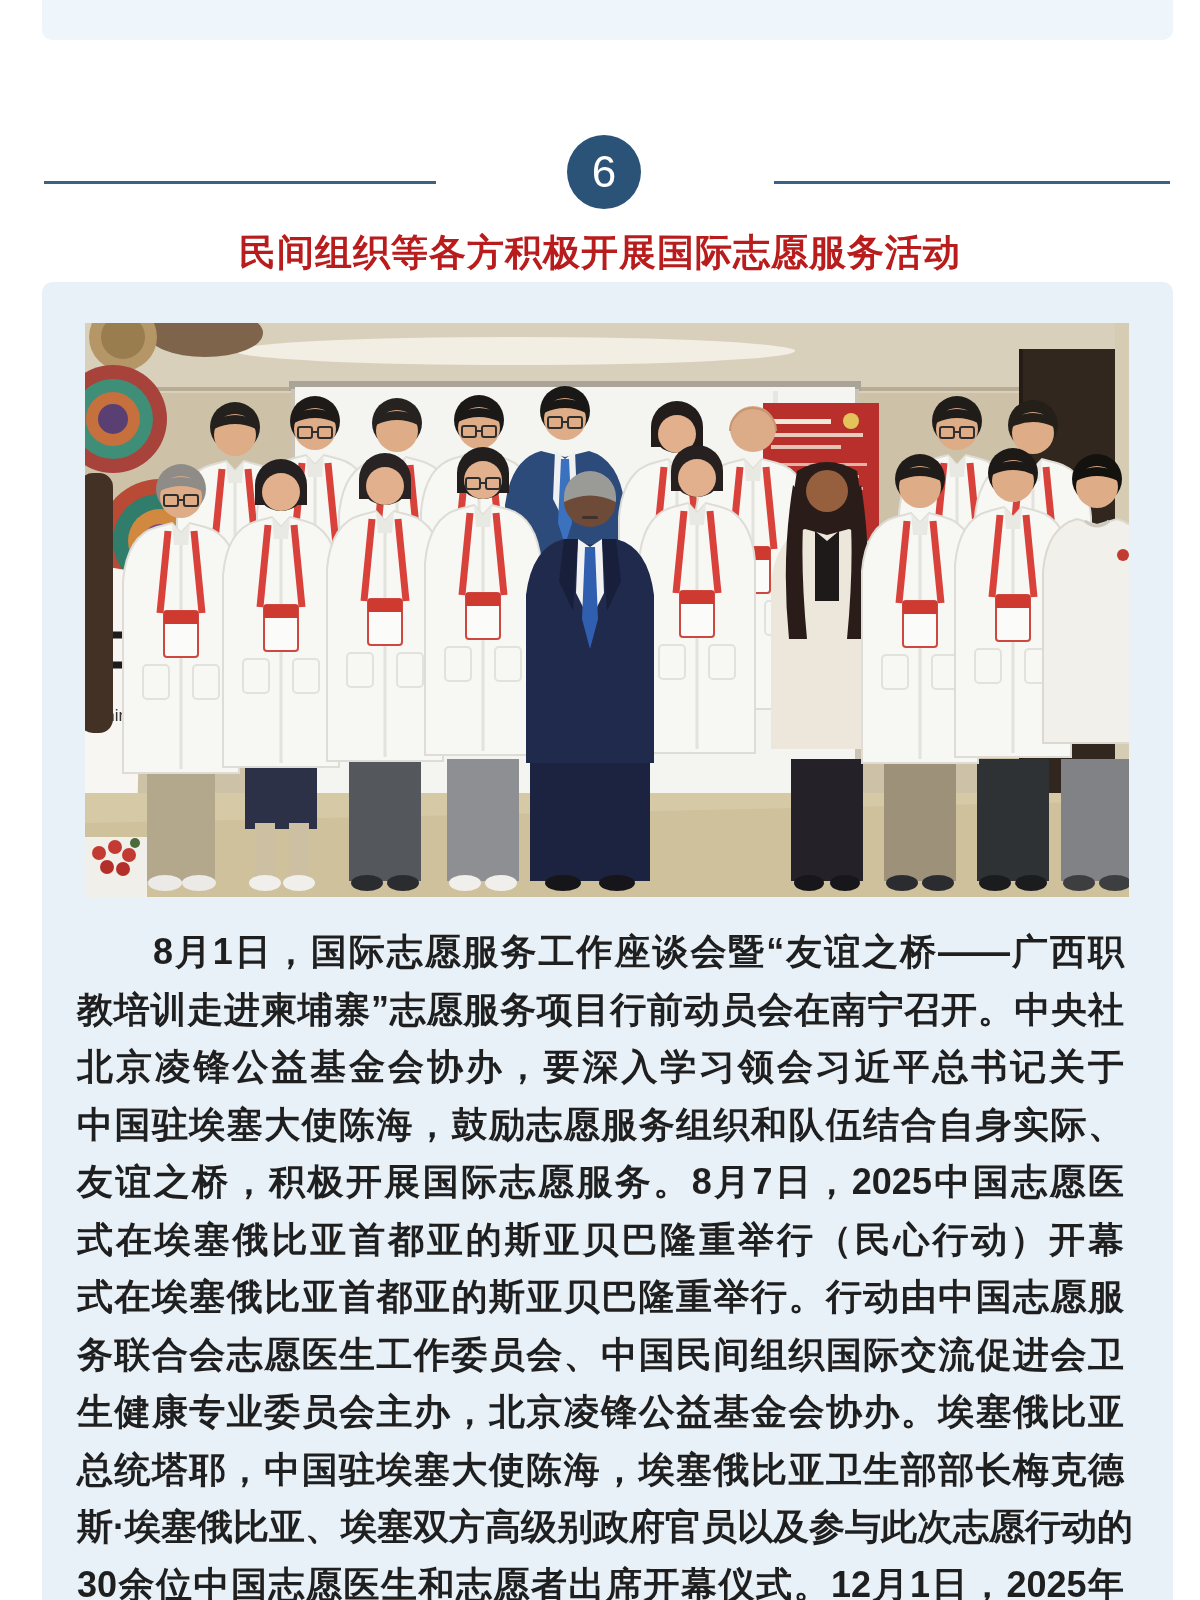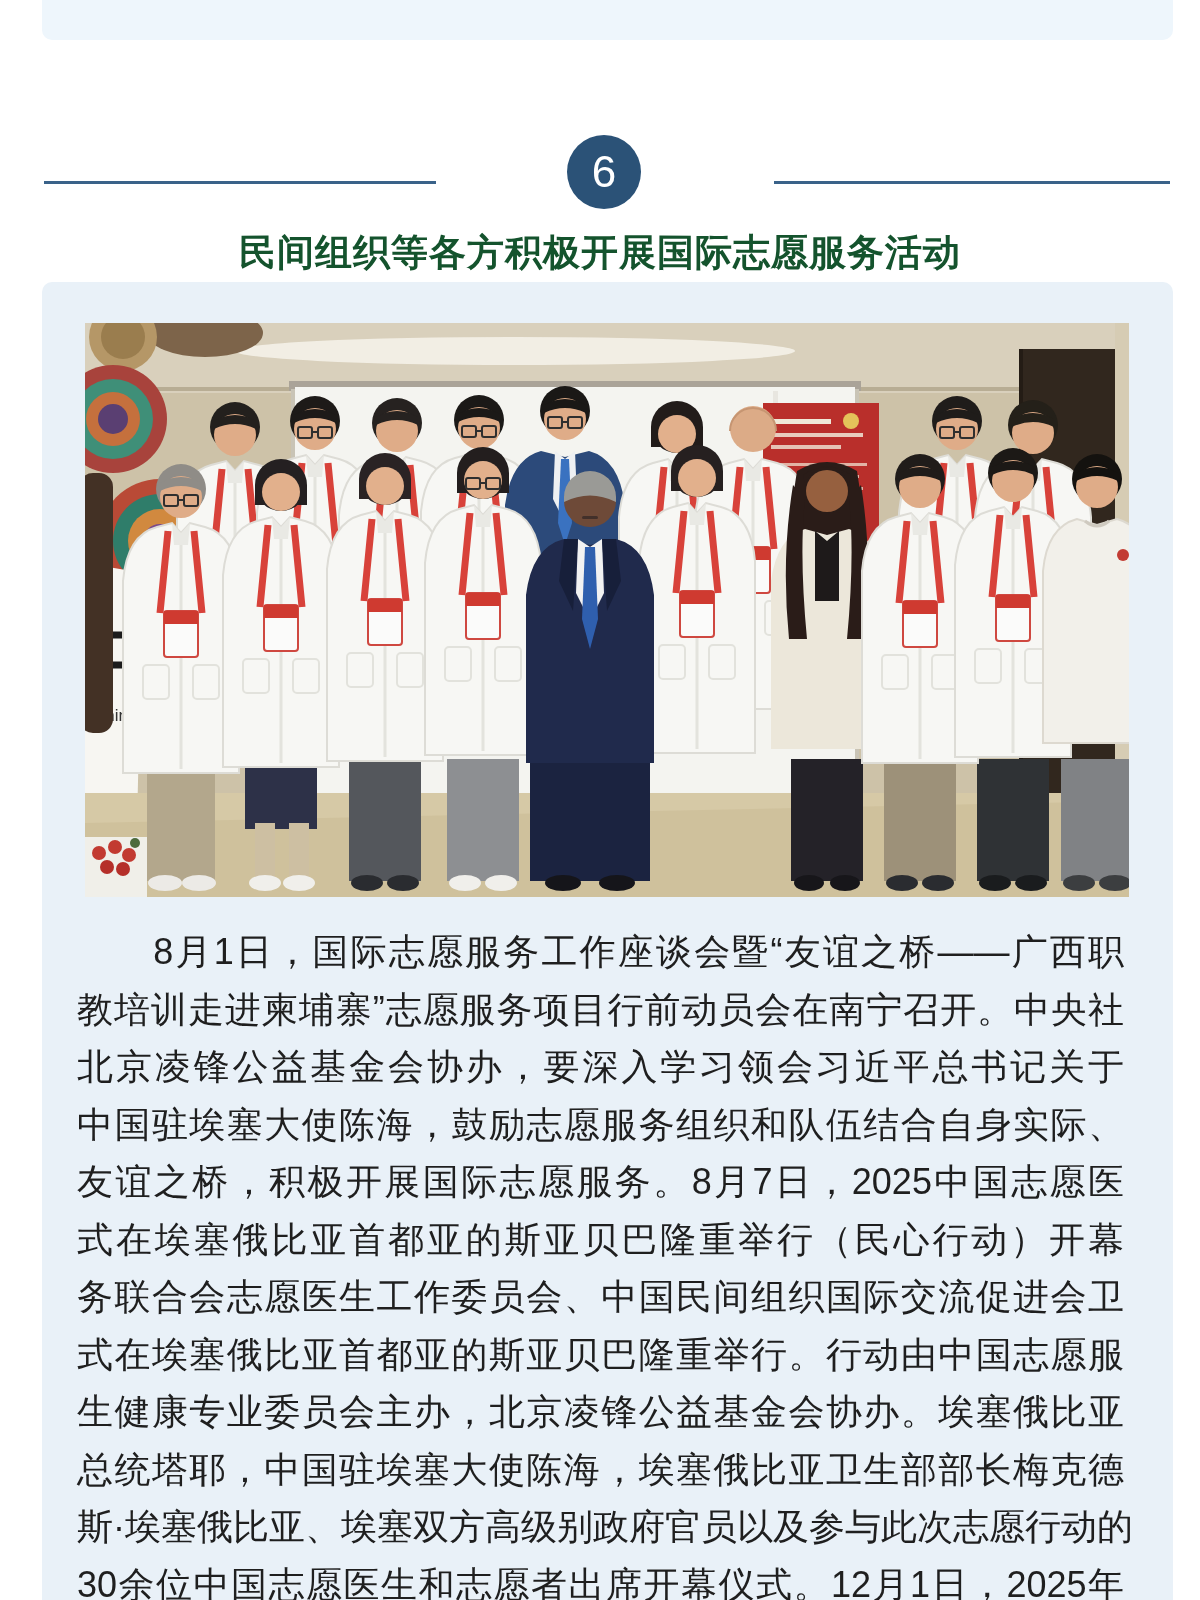--- a/index.html
+++ b/index.html
@@ -18,38 +18,38 @@
   .divider.left{left:44px;width:392px;}
   .divider.right{left:774px;width:396px;}
   .badge{
     position:absolute;left:567px;top:135px;width:74px;height:74px;
     border-radius:50%;background:#2b5277;color:#ffffff;
     display:flex;align-items:center;justify-content:center;
     font-size:44px;font-weight:400;
   }
   .title{
     position:absolute;left:0;top:228px;width:1200px;
-    text-align:center;font-size:37px;font-weight:700;color:#14532d;
+    text-align:center;font-size:37px;font-weight:700;color:#b91c1c;
     letter-spacing:1px;
   }
   .card{
     position:absolute;left:42px;top:282px;width:1131px;height:1318px;
     background:#e9f1f8;border-radius:10px 10px 0 0;
   }
   .photo{
     position:absolute;left:43px;top:41px;width:1044px;height:574px;
     overflow:hidden;background:#cdc2a8;
   }
   .photo svg{display:block;}
   .para{
     position:absolute;left:35px;top:641px;width:1047px;color:#1f1f1f;
   }
   .pline{
     height:57.5px;line-height:57.5px;font-size:36px;
-    text-align:justify;text-align-last:justify;white-space:nowrap;
+    text-align:justify;text-align-last:justify;white-space:nowrap;font-weight:bold;
   }
 </style>
 </head>
 <body>
 
 <div class="top-strip"></div>
 
 <div class="divider left"></div>
 <div class="badge">6</div>
 <div class="divider right"></div>
@@ -277,20 +277,20 @@
     </svg>
   </div>
 
   <div class="para">
     <div class="pline">　　8月1日，国际志愿服务工作座谈会暨“友谊之桥——广西职</div>
     <div class="pline">教培训走进柬埔寨”志愿服务项目行前动员会在南宁召开。中央社</div>
     <div class="pline">北京凌锋公益基金会协办，要深入学习领会习近平总书记关于</div>
     <div class="pline">中国驻埃塞大使陈海，鼓励志愿服务组织和队伍结合自身实际、</div>
     <div class="pline">友谊之桥，积极开展国际志愿服务。8月7日，2025中国志愿医</div>
     <div class="pline">式在埃塞俄比亚首都亚的斯亚贝巴隆重举行（民心行动）开幕</div>
+    <div class="pline">式在埃塞俄比亚首都亚的斯亚贝巴隆重举行。行动由中国志愿服</div>
     <div class="pline">务联合会志愿医生工作委员会、中国民间组织国际交流促进会卫</div>
-    <div class="pline">式在埃塞俄比亚首都亚的斯亚贝巴隆重举行。行动由中国志愿服</div>
     <div class="pline">生健康专业委员会主办，北京凌锋公益基金会协办。埃塞俄比亚</div>
     <div class="pline">总统塔耶，中国驻埃塞大使陈海，埃塞俄比亚卫生部部长梅克德</div>
     <div class="pline">斯·埃塞俄比亚、埃塞双方高级别政府官员以及参与此次志愿行动的</div>
     <div class="pline">30余位中国志愿医生和志愿者出席开幕仪式。12月1日，2025年</div>
   </div>
 </div>
 
 </body></html>

